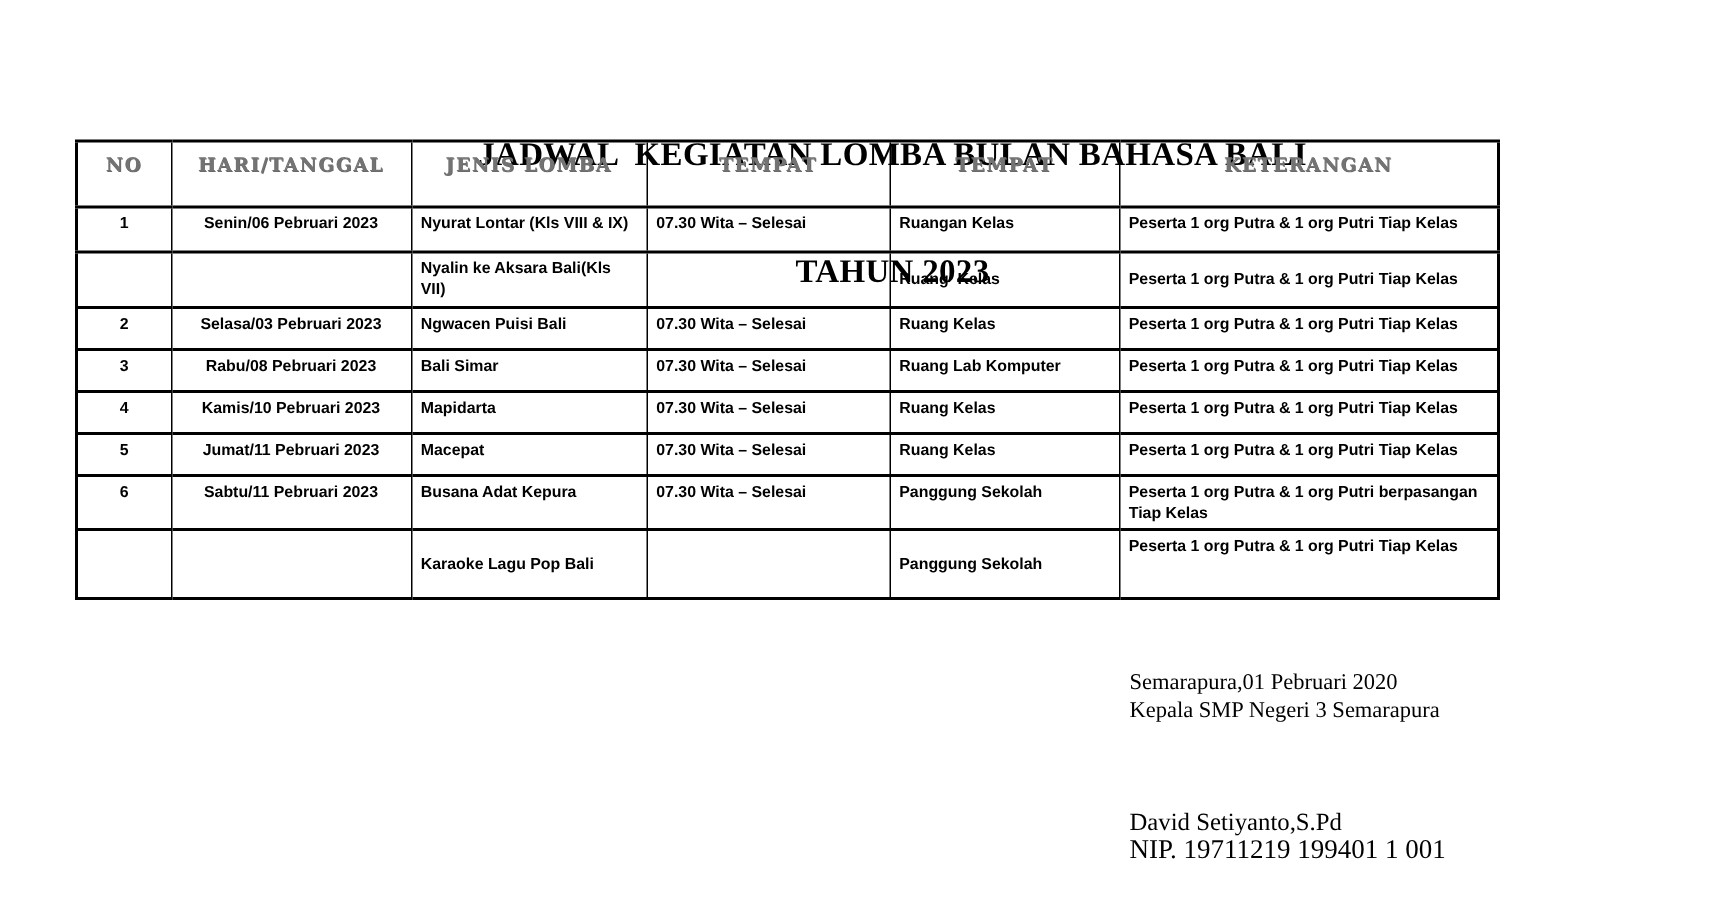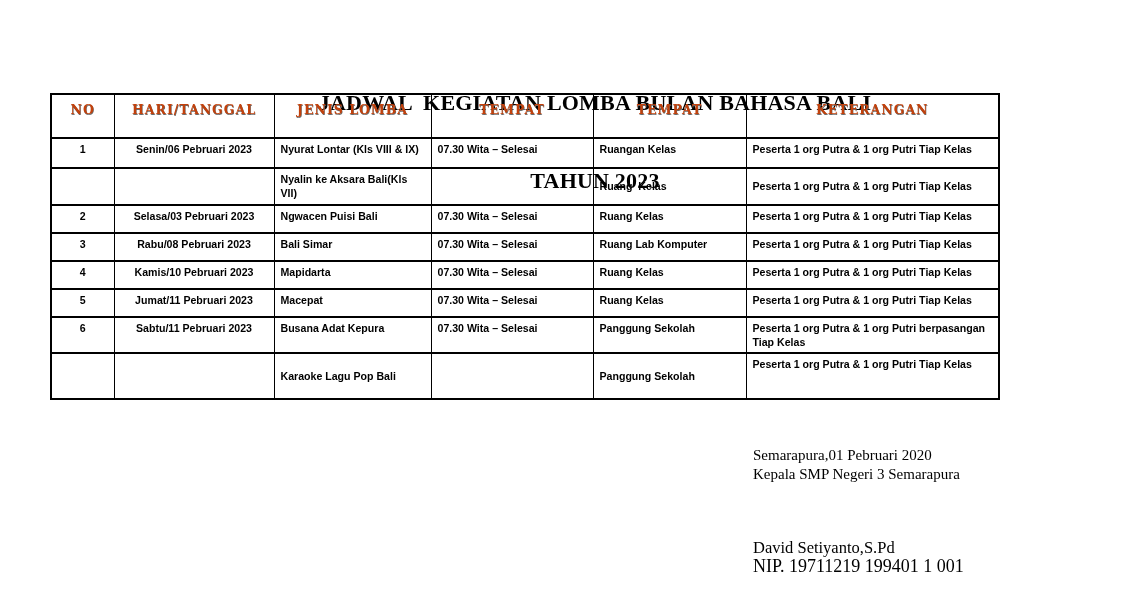--- a/index.html
+++ b/index.html
@@ -51,21 +51,21 @@
   }
 
   .schedule thead tr { height: 44px; }
   .schedule th {
     padding: 7px 2px 0;
     text-align: center;
     font-family: "DejaVu Serif", serif;
     font-weight: bold;
     font-size: 12.5px;
     letter-spacing: 1px;
-    color: #c2410c;
+    color: #737373;
     text-shadow: 0.5px 0.5px 0 #6a6a6a;
   }
 
   .schedule td {
     padding: 4px 4px 3px 6px;
     font-size: 10.6px;
     font-weight: bold;
     line-height: 1.28;
     text-align: left;
   }

